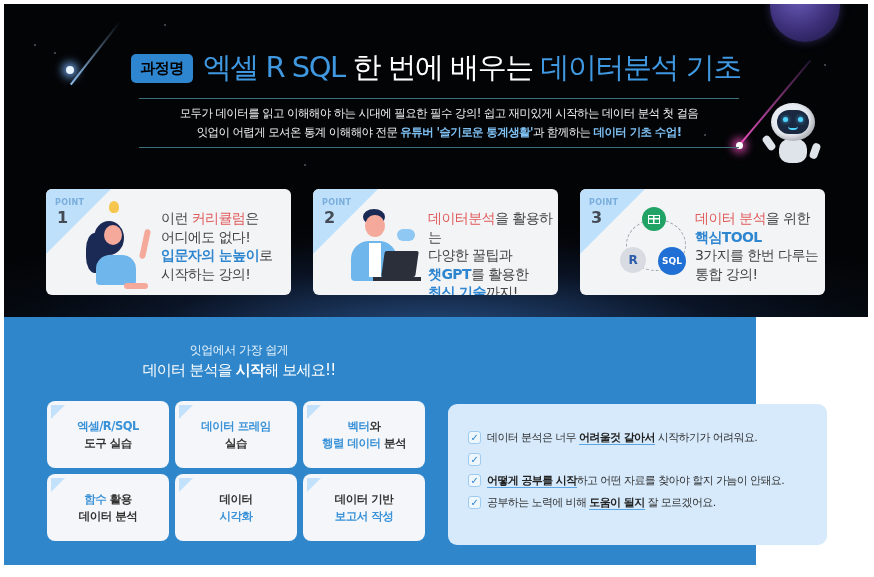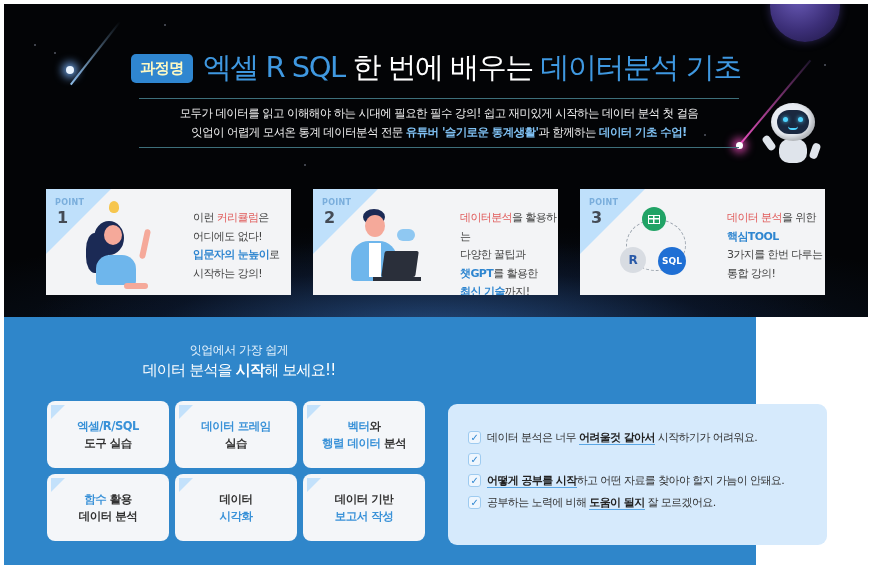--- a/index.html
+++ b/index.html
@@ -36,21 +36,21 @@
     background: #fff; box-shadow: 0 0 8px 4px rgba(255,80,200,0.75);
   }
   .pink-line {
     position: absolute; left: 735px; top: 60px; width: 2px; height: 110px;
     background: linear-gradient(to top, rgba(255,90,210,0.9), rgba(180,120,255,0.15));
     transform-origin: bottom left; transform: rotate(40deg); top: 30px;
   }
 
   .title-row { position: absolute; left: 0; top: 44px; width: 864px; display: flex; justify-content: center; align-items: center; gap: 10px; }
   .title-badge {
-    background: #2f86d0; color: #fef9c3; font-weight: bold; font-size: 15px;
+    background: #2f86d0; color: #000000; font-weight: bold; font-size: 15px;
     padding: 5px 9px; border-radius: 5px; letter-spacing: -0.5px;
   }
   .title-text { font-size: 29px; color: #ffffff; letter-spacing: -1.5px; white-space: nowrap; }
   .title-text .hl { color: #3f98e0; font-weight: normal; }
 
   .subtitle-box {
     position: absolute; left: 135px; top: 94px; width: 600px; height: 50px;
     border-top: 1px solid #3d6f7a; border-bottom: 1px solid #3d6f7a;
     display: flex; flex-direction: column; justify-content: center; align-items: center;
     color: #f2f2f2; font-size: 11.5px; line-height: 19px; letter-spacing: -0.6px;
@@ -61,29 +61,29 @@
   .robot { position: absolute; left: 757px; top: 95px; width: 62px; height: 70px; }
   .robot .helmet { position: absolute; left: 10px; top: 4px; width: 44px; height: 38px; border-radius: 50%; background: #e8ecf2; box-shadow: inset -3px -3px 5px rgba(0,0,0,0.25); }
   .robot .visor { position: absolute; left: 16px; top: 11px; width: 32px; height: 24px; border-radius: 12px; background: #1a2840; }
   .robot .eye { position: absolute; width: 5px; height: 5px; border-radius: 50%; background: #4fd3ff; box-shadow: 0 0 4px #4fd3ff; }
   .robot .body { position: absolute; left: 18px; top: 40px; width: 28px; height: 24px; border-radius: 10px; background: #dfe4eb; }
   .robot .arm { position: absolute; width: 8px; height: 16px; background: #dfe4eb; border-radius: 4px; }
 
   
   .point-card {
     position: absolute; top: 185px; width: 245px; height: 106px; background: #f3f4f6;
-    border-radius: 0; overflow: hidden;
+    border-radius: 6px; overflow: hidden;
   }
   .point-card .corner {
     position: absolute; left: 0; top: 0; width: 0; height: 0;
     border-top: 65px solid #bfe0fb; border-right: 65px solid transparent;
   }
   .point-card .pt-label { position: absolute; left: 9px; top: 9px; font-size: 8px; font-weight: bold; color: #7aaedc; letter-spacing: 0.3px; }
   .point-card .pt-num { position: absolute; left: 11px; top: 19px; font-size: 16px; font-weight: bold; color: #444b55; }
-  .point-card .pt-text { position: absolute; left: 115px; top: 20px; font-size: 11px; line-height: 18.5px; color: #444; letter-spacing: -0.6px; margin-left: 32px; }
+  .point-card .pt-text { position: absolute; left: 115px; top: 20px; font-size: 14px; line-height: 18.5px; color: #444; letter-spacing: -0.6px; }
   .pt-text .red { color: #e05a5a; }
   .pt-text .blue { color: #2f86d0; font-weight: bold; }
 
   
   .ill { position: absolute; }
   .bulb { position: absolute; width: 10px; height: 12px; border-radius: 50% 50% 40% 40%; background: #f6c64f; }
   .hair { position: absolute; background: #1b2a55; border-radius: 50%; }
   .skin { position: absolute; background: #f5a99a; border-radius: 50%; }
   .shirt { position: absolute; background: #6eb6ec; }
 
@@ -134,21 +134,21 @@
 
     <div class="title-row">
       <span class="title-badge">과정명</span>
       <span class="title-text">
         <span id="tp0" class="hl">엑셀 R SQL</span><span id="tp1"> 한 번에 배우는 </span><span id="tp2" class="hl">데이터분석 기초</span>
       </span>
     </div>
 
     <div class="subtitle-box">
       <div>모두가 데이터를 읽고 이해해야 하는 시대에 필요한 필수 강의! 쉽고 재미있게 시작하는 데이터 분석 첫 걸음</div>
-      <div id="sub2"><span>잇업이 어렵게 모셔온 통계 데이터분석 전문 </span><span class="hl">유튜버 '슬기로운 통계생활'</span><span>과 함께하는 </span><span class="hl">데이터 기초 수업!</span></div>
+      <div id="sub2"><span>잇업이 어렵게 모셔온 통계 이해해야 전문 </span><span class="hl">유튜버 '슬기로운 통계생활'</span><span>과 함께하는 </span><span class="hl">데이터 기초 수업!</span></div>
     </div>
 
     <div class="robot">
       <div class="arm" style="left:4px;top:36px;transform:rotate(-35deg)"></div>
       <div class="arm" style="left:50px;top:44px;transform:rotate(20deg)"></div>
       <div class="body"></div>
       <div class="helmet"></div>
       <div class="visor"></div>
       <div class="eye" style="left:22px;top:18px"></div>
       <div class="eye" style="left:37px;top:18px"></div>

